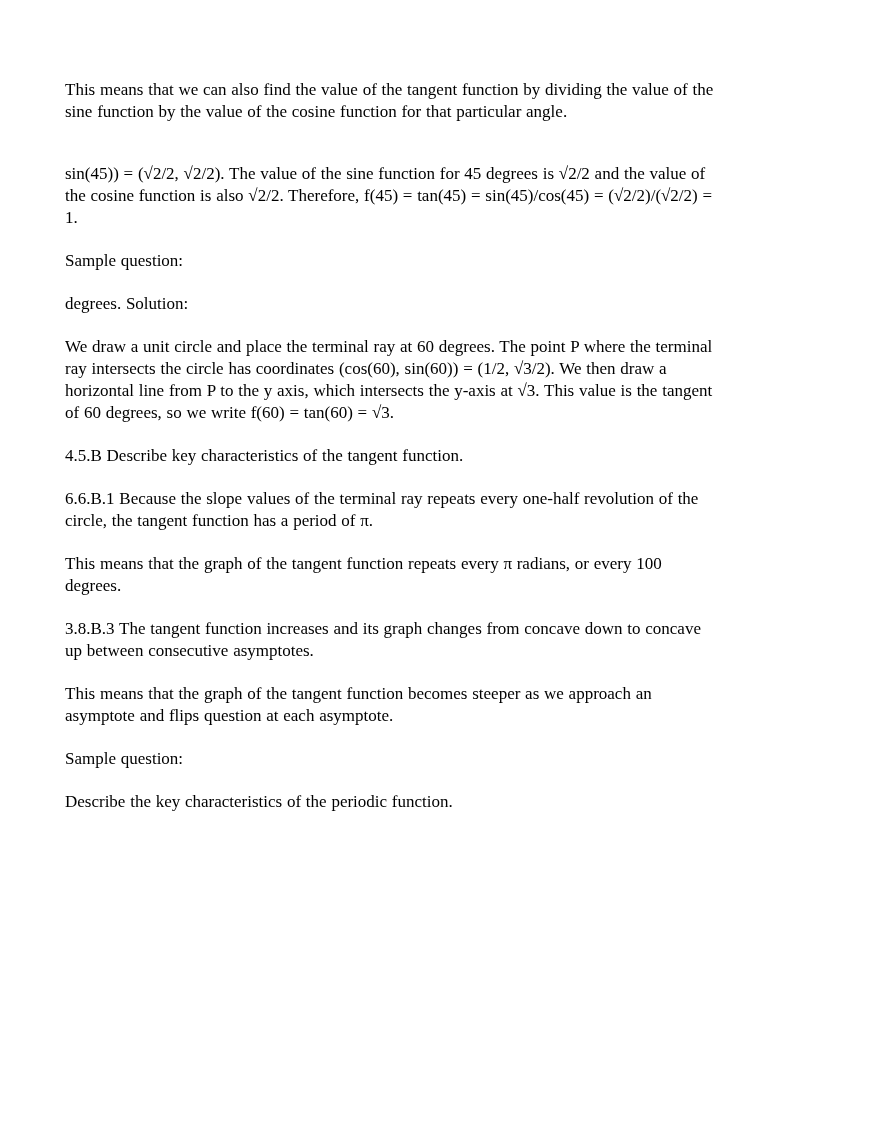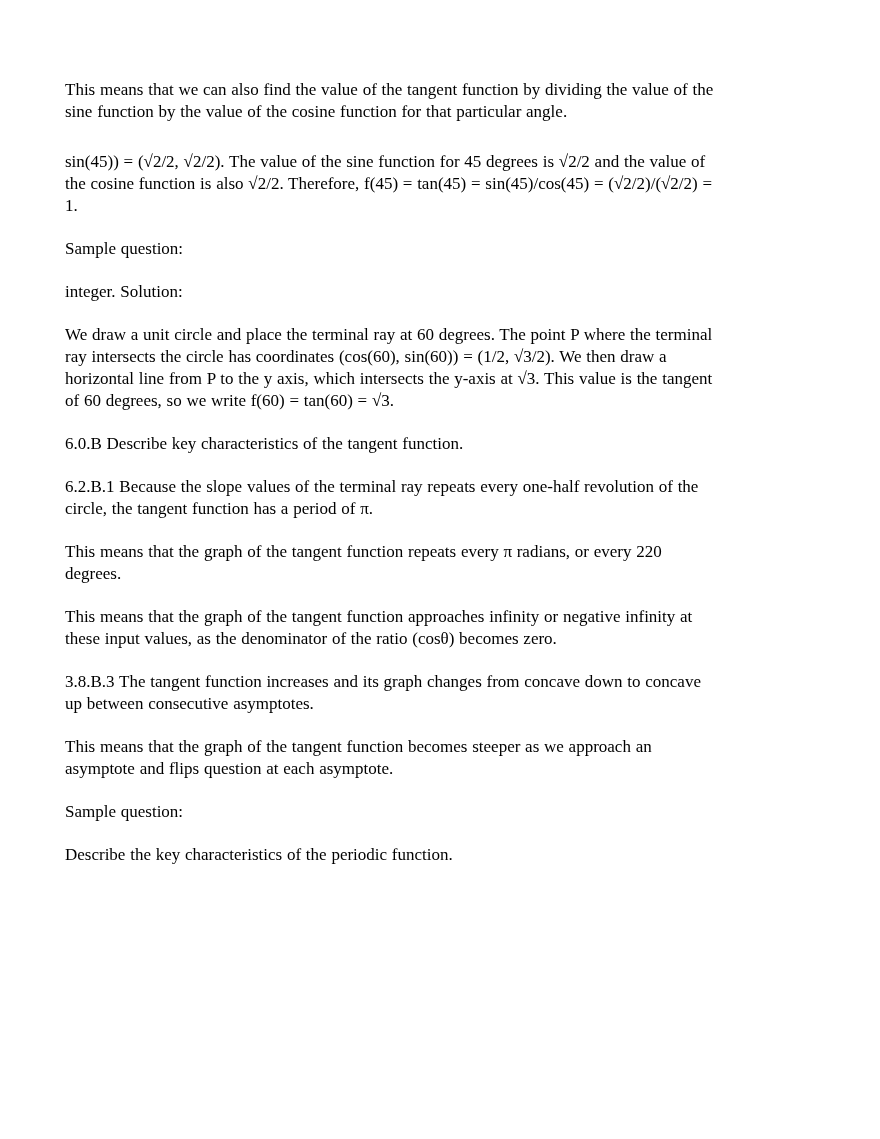--- a/index.html
+++ b/index.html
@@ -18,33 +18,32 @@
     font-family: "Liberation Serif", "DejaVu Serif", serif;
     font-size: 17px;
     line-height: 22px;
   }
   .page p {
     margin: 0 0 21px 0;
     padding: 0;
     word-spacing: 0.5px;
   }
   .page p.gap-before {
-    margin-top: 28px;
+    margin-top: 40px;
   }
 </style>
 </head>
 <body>
 
 <div class="page">
   <p>This means that we can also find the value of the tangent function by dividing the value of the sine function by the value of the cosine function for that particular angle.</p>
   <p class="gap-before">sin(45)) = (√2/2, √2/2). The value of the sine function for 45 degrees is √2/2 and the value of the cosine function is also √2/2. Therefore, f(45) = tan(45) = sin(45)/cos(45) = (√2/2)/(√2/2) = 1.</p>
   <p>Sample question:</p>
-  <p>integer. Solution:</p>
+  <p>degrees. Solution:</p>
   <p>We draw a unit circle and place the terminal ray at 60 degrees. The point P where the terminal ray intersects the circle has coordinates (cos(60), sin(60)) = (1/2, √3/2). We then draw a horizontal line from P to the y axis, which intersects the y-axis at √3. This value is the tangent of 60 degrees, so we write f(60) = tan(60) = √3.</p>
-  <p>6.0.B Describe key characteristics of the tangent function.</p>
-  <p>6.2.B.1 Because the slope values of the terminal ray repeats every one-half revolution of the circle, the tangent function has a period of π.</p>
-  <p>This means that the graph of the tangent function repeats every π radians, or every 220 degrees.</p>
-  <p>This means that the graph of the tangent function approaches infinity or negative infinity at these input values, as the denominator of the ratio (cosθ) becomes zero.</p>
+  <p>4.5.B Describe key characteristics of the tangent function.</p>
+  <p>6.6.B.1 Because the slope values of the terminal ray repeats every one-half revolution of the circle, the tangent function has a period of π.</p>
+  <p>This means that the graph of the tangent function repeats every π radians, or every 100 degrees.</p>
   <p>3.8.B.3 The tangent function increases and its graph changes from concave down to concave up between consecutive asymptotes.</p>
   <p>This means that the graph of the tangent function becomes steeper as we approach an asymptote and flips question at each asymptote.</p>
   <p>Sample question:</p>
   <p>Describe the key characteristics of the periodic function.</p>
 </div>
 
 </body></html>

